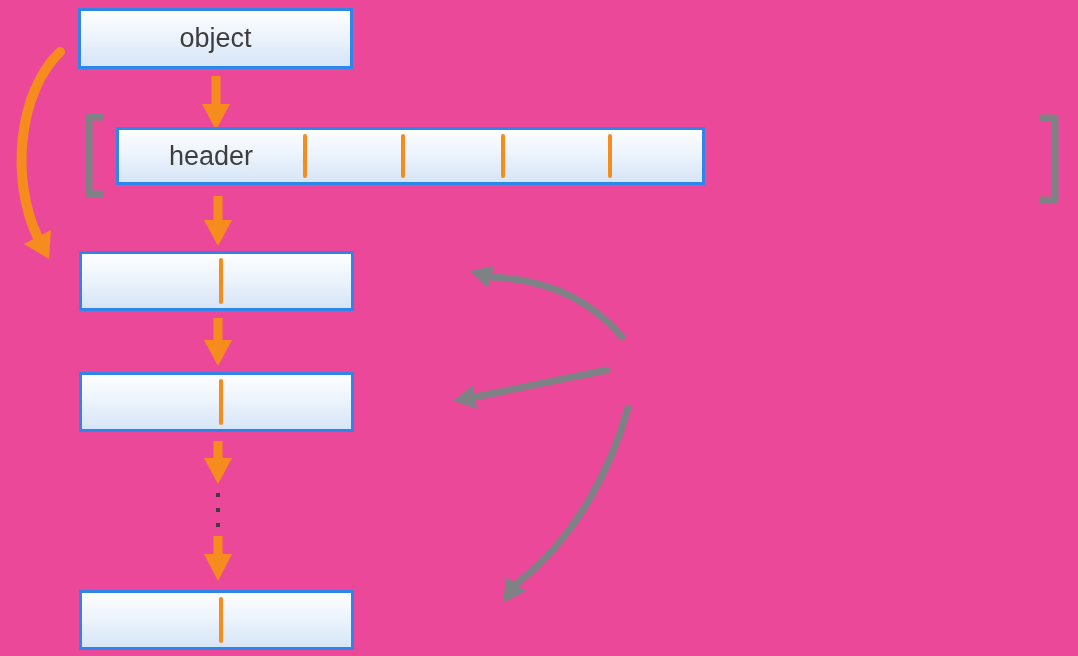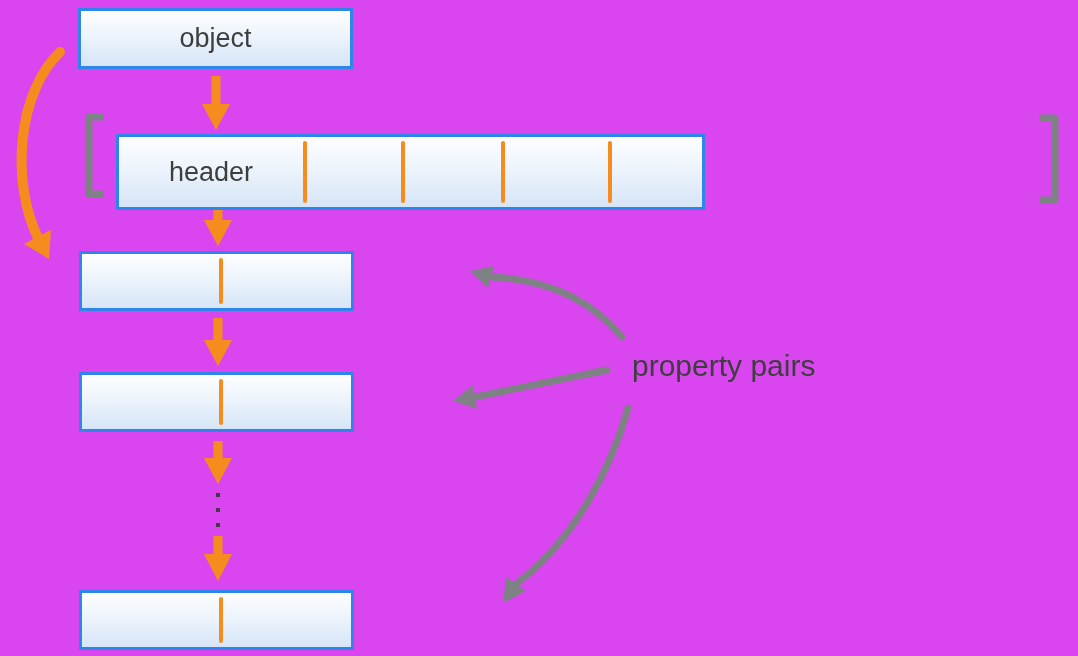--- a/index.html
+++ b/index.html
@@ -6,31 +6,31 @@
     --accent-orange:#F68C1E;
     --box-border-blue:#2E86E9;
     --box-fill-top:#FDFEFF;
     --box-fill-mid:#EDF4FC;
     --box-fill-bottom:#D6E5F7;
     --gray:#7F8284;
     --text-dark:#3E3E3F;
   }
   html,body{margin:0;padding:0;background:#ffffff;}
   .stage{
-    position:relative;width:1078px;height:656px;background:#d946ef;overflow:hidden;
+    position:relative;width:1078px;height:656px;background:#ec4899;overflow:hidden;
     font-family:"Liberation Sans", sans-serif;color:var(--text-dark);
   }
   .arrow-layer{position:absolute;left:0;top:0;width:1078px;height:656px;}
   .box{
     position:absolute;box-sizing:border-box;
     border:3px solid var(--box-border-blue);
     background:linear-gradient(180deg,var(--box-fill-top) 0%,var(--box-fill-mid) 45%,var(--box-fill-bottom) 100%);
   }
   .object-box{left:78px;top:8px;width:275px;height:61px;display:flex;align-items:center;justify-content:center;}
-  .hashmap-box{left:116px;top:134px;width:589px;height:76px;}
+  .hashmap-box{left:116px;top:127px;width:589px;height:58px;}
   .pair-box{left:79px;width:275px;height:60px;}
   .pair-box-1{top:251px;}
   .pair-box-2{top:372px;}
   .pair-box-3{top:590px;}
   .vdiv{
     position:absolute;top:4px;bottom:4px;width:4px;border-radius:2px;
     background:var(--accent-orange);
   }
   .hashmap-box .d1{left:184px;} .hashmap-box .d2{left:282px;}
   .hashmap-box .d3{left:382px;} .hashmap-box .d4{left:489px;}
@@ -122,15 +122,14 @@
     <div class="vdiv center"></div>
   </div>
   <div class="box pair-box pair-box-3">
     <div class="vdiv center"></div>
   </div>
 
   <div class="dot dot-1"></div>
   <div class="dot dot-2"></div>
   <div class="dot dot-3"></div>
 
-  <div class="pairs-annotation">property pairs</div>
 
 </div>
 
 </body></html>

